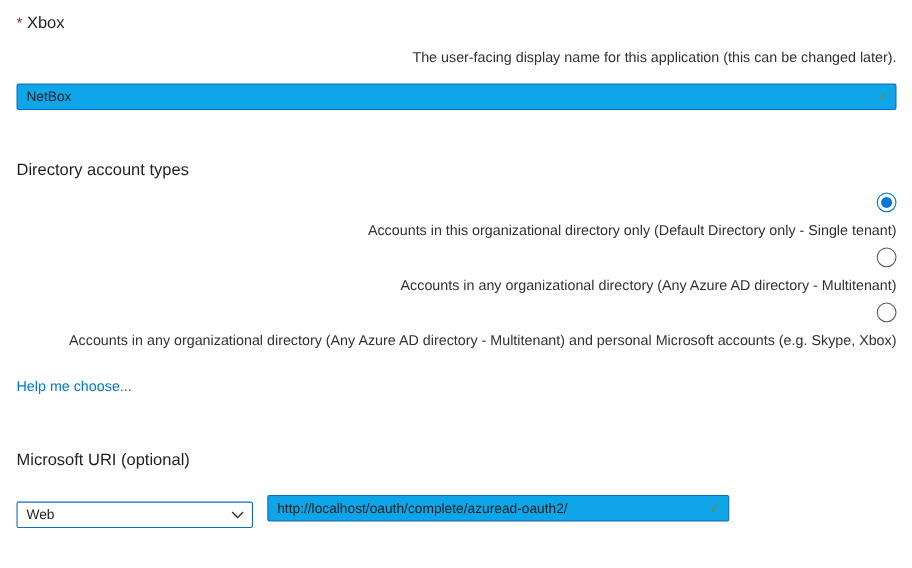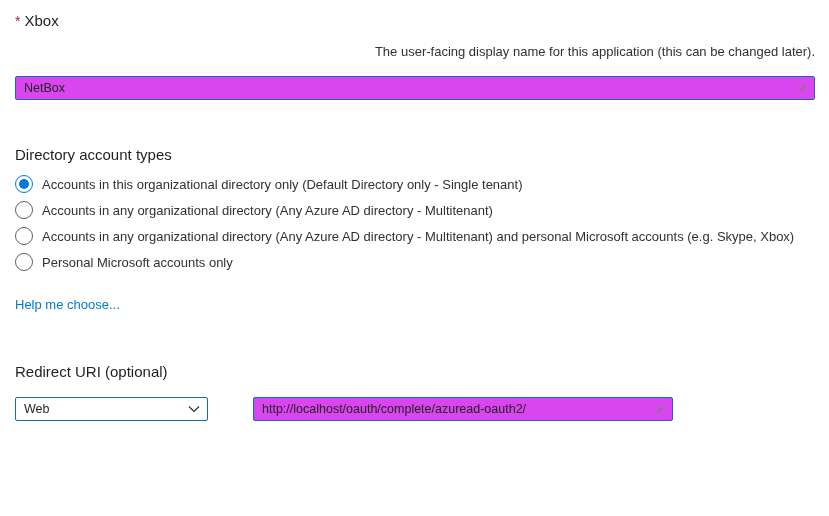--- a/index.html
+++ b/index.html
@@ -34,21 +34,21 @@
     position: relative;
     height: 24px;
   }
   .input-wrap.full { margin-top: 15px; width: 800px; }
 
   .text-input {
     width: 100%;
     height: 24px;
     border: 1px solid #0f6cbd;
     border-radius: 2px;
-    background: #d946ef;
+    background: #0ea5e9;
     font-family: "Liberation Sans", "DejaVu Sans", sans-serif;
     font-size: 12.5px;
     color: #201f1e;
     padding: 0 26px 0 8px;
     outline: none;
   }
   .valid-check {
     position: absolute;
     right: 7px;
     top: 50%;
@@ -57,24 +57,25 @@
     color: #6c8e4a;
     pointer-events: none;
   }
 
   .account-heading { margin-top: 46px; }
   .question-text { margin-top: 17px; font-size: 13px; color: #323130; }
 
   .radio-group { margin-top: 12px; }
   .radio-row {
     display: flex;
-    align-items: center;
+    align-items: flex-end;
     gap: 9px;
     margin-bottom: 8px;
     cursor: pointer;
+    flex-direction: column;
   }
   .radio {
     flex: none;
     width: 18px;
     height: 18px;
     border: 1px solid #605e5c;
     border-radius: 50%;
     position: relative;
     background: #ffffff;
   }
@@ -100,40 +101,41 @@
   .redirect-heading { margin-top: 50px; }
 
   .controls-row {
     margin-top: 17px;
     display: flex;
     gap: 13px;
     align-items: center;
   }
   .select-box {
     position: relative;
-    width: 193px;
+    width: 215px;
     height: 24px;
     border: 1px solid #0f6cbd;
     border-radius: 2px;
     background: #ffffff;
     display: flex;
     align-items: center;
     padding: 0 12px 0 8px;
     font-size: 12.5px;
     color: #201f1e;
     cursor: pointer;
+    margin-top: 12px;
   }
   .chevron {
     position: absolute;
     right: 7px;
     top: 50%;
     transform: translateY(-50%);
     line-height: 0;
   }
-  .uri-wrap { width: 420px; margin-left: 32px; }
+  .uri-wrap { width: 420px; }
 </style>
 </head>
 <body>
 
 <div>
   <div class="name-label-row">
     <span class="required-marker">*</span><span>Xbox</span>
   </div>
   <div class="field-desc">The user-facing display name for this application (this can be changed later).</div>
   <div class="input-wrap full">
@@ -151,31 +153,27 @@
       <span class="radio-label">Accounts in this organizational directory only (Default Directory only - Single tenant)</span>
     </div>
     <div class="radio-row">
       <span class="radio" data-checked="false"></span>
       <span class="radio-label">Accounts in any organizational directory (Any Azure AD directory - Multitenant)</span>
     </div>
     <div class="radio-row">
       <span class="radio" data-checked="false"></span>
       <span class="radio-label">Accounts in any organizational directory (Any Azure AD directory - Multitenant) and personal Microsoft accounts (e.g. Skype, Xbox)</span>
     </div>
-    <div class="radio-row">
-      <span class="radio" data-checked="false"></span>
-      <span class="radio-label">Personal Microsoft accounts only</span>
-    </div>
   </div>
 
   <a class="link">Help me choose...</a>
 </div>
 
 <div>
-  <div class="section-heading redirect-heading">Redirect URI (optional)</div>
+  <div class="section-heading redirect-heading">Microsoft URI (optional)</div>
 
   <div class="controls-row">
     <div class="select-box">
       <span>Web</span>
       <span class="chevron">
         <svg width="12" height="8" viewBox="0 0 12 8">
             <path d="M1 1.5l5 5 5-5" stroke="#323130" stroke-width="1.2" fill="none"></path>
           </svg>
       </span>
     </div>

